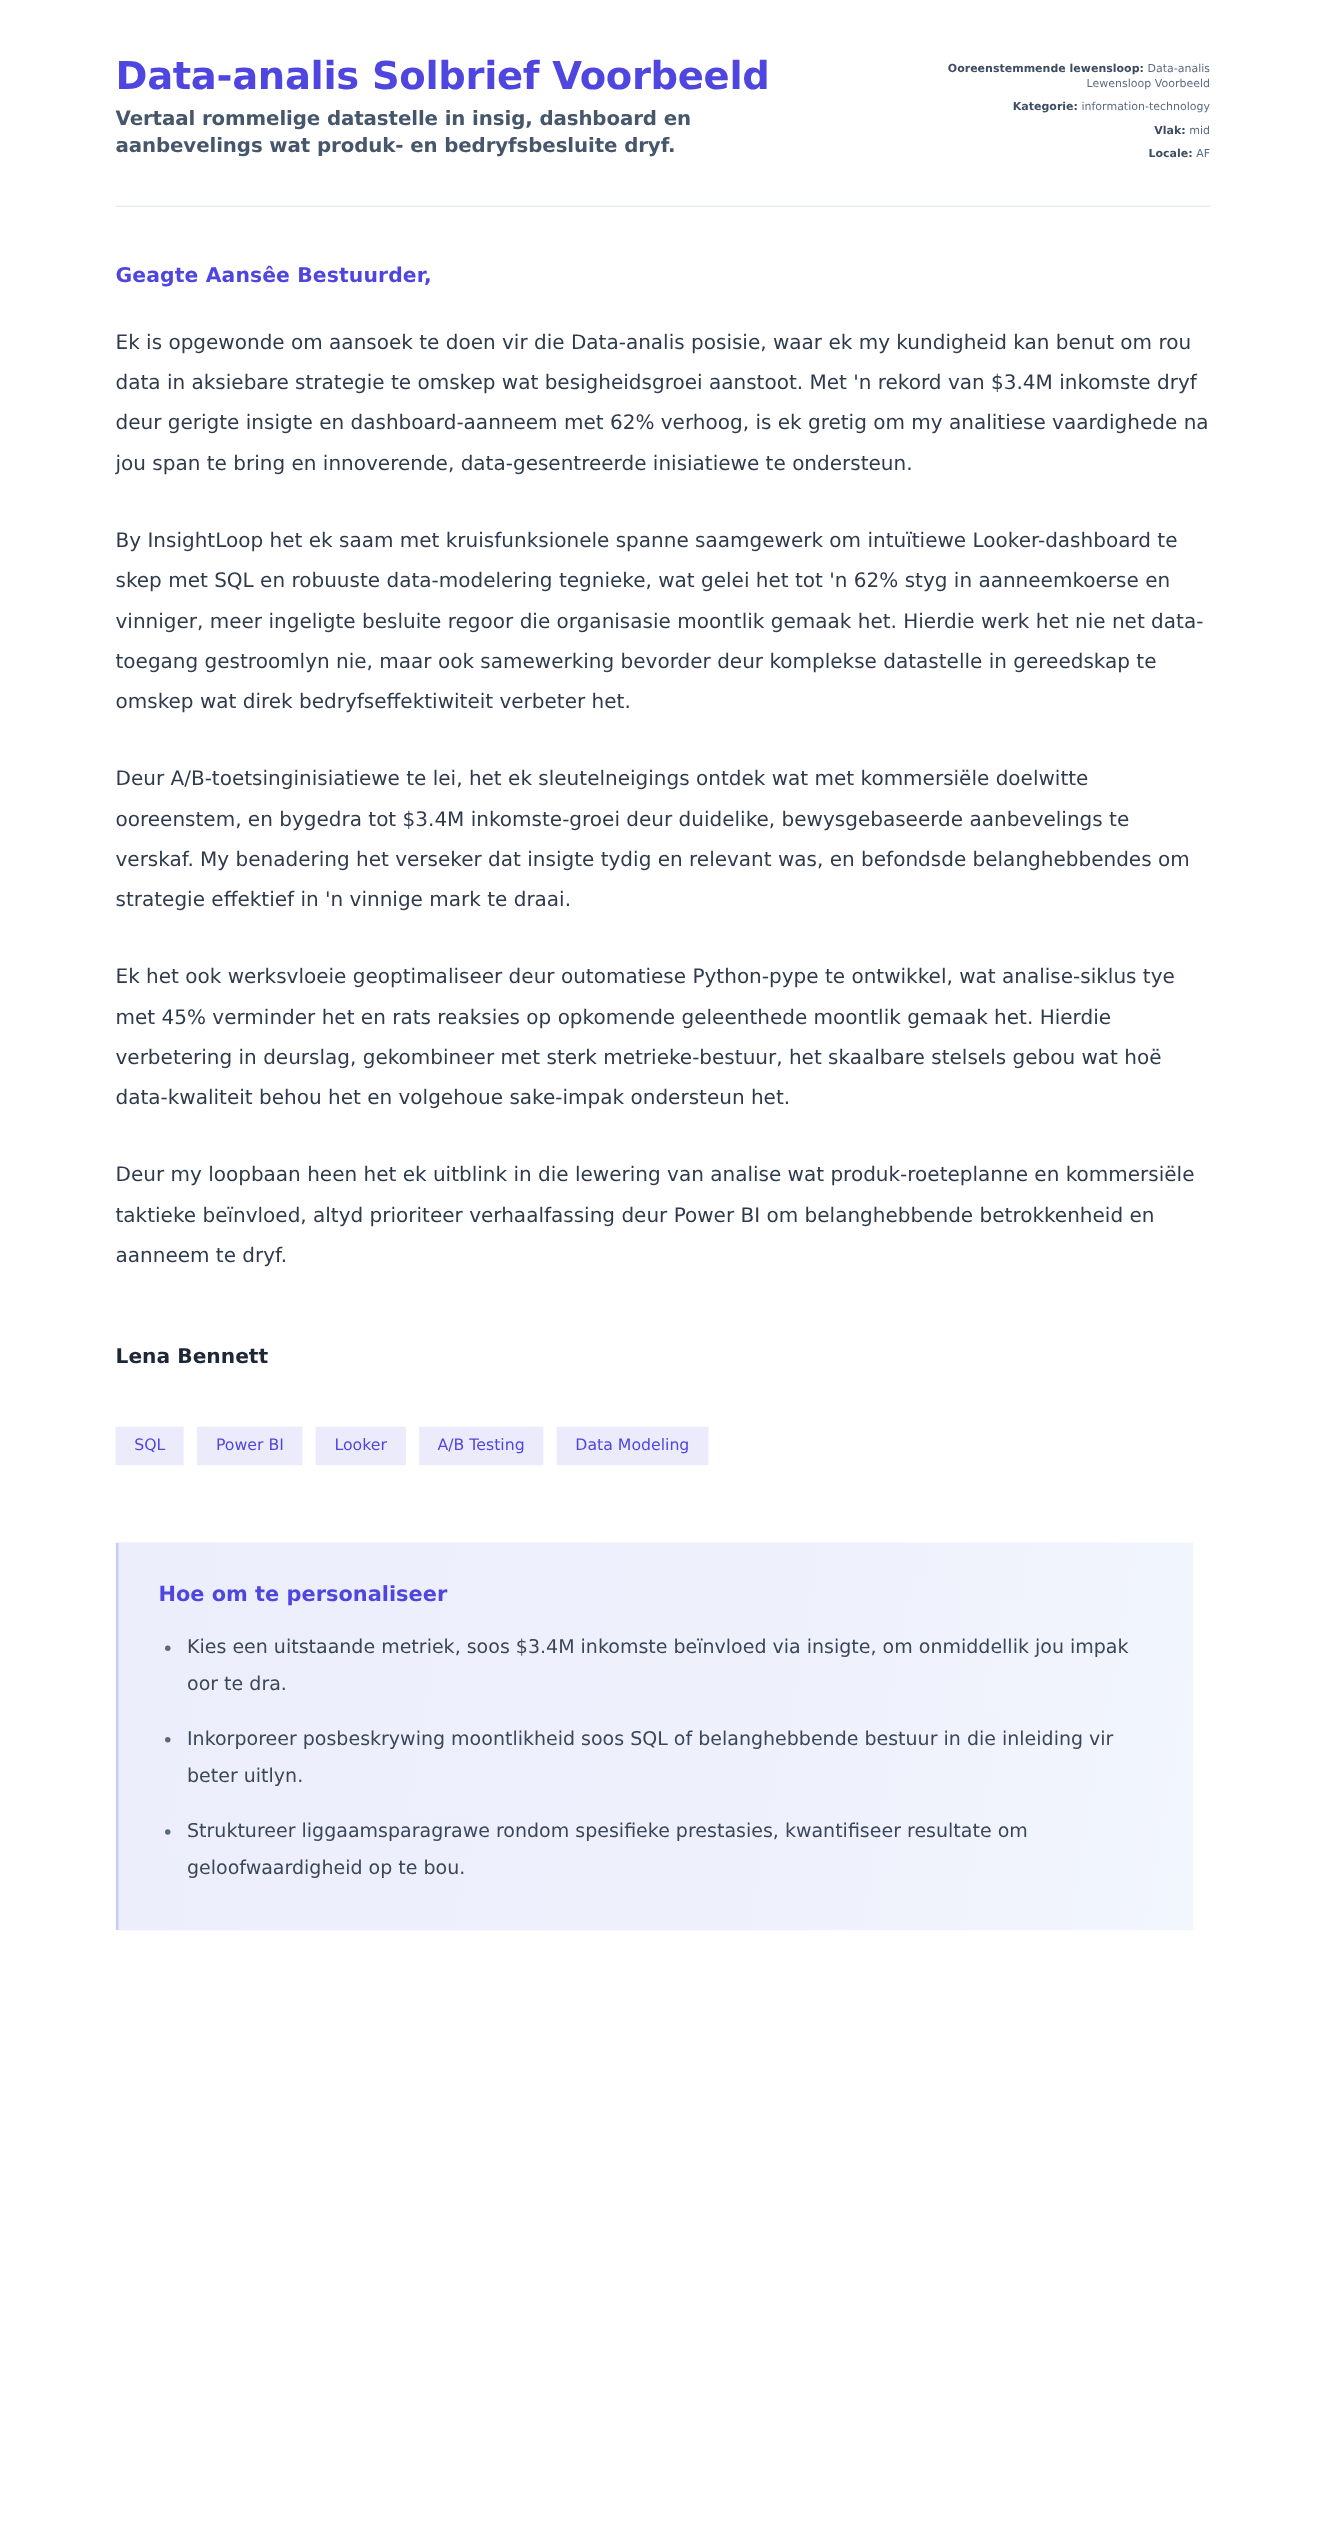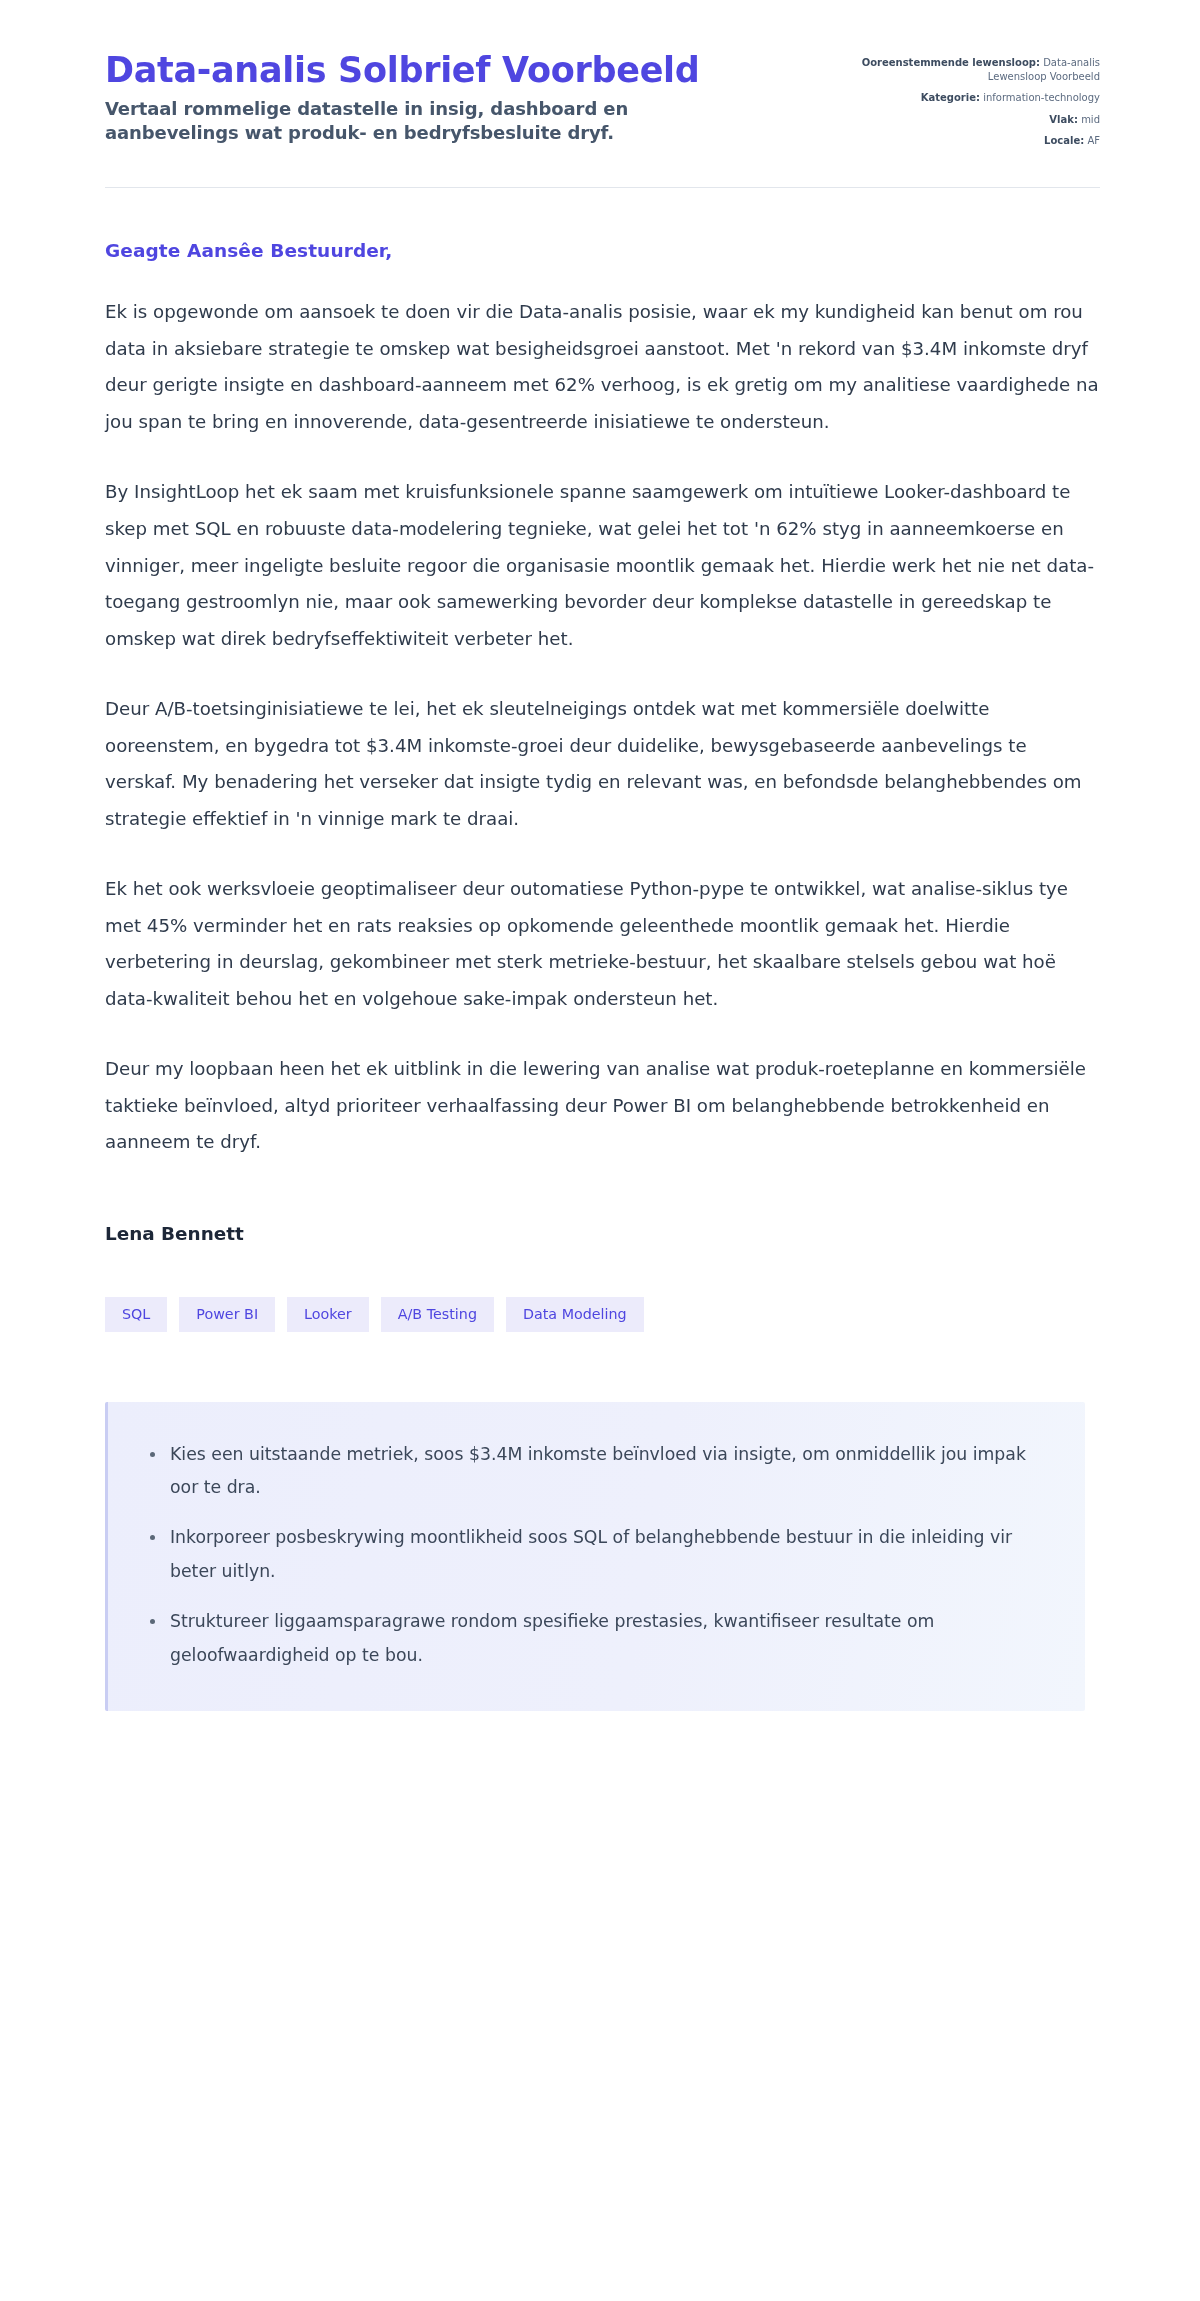--- a/index.html
+++ b/index.html
@@ -220,20 +220,21 @@
 
     <div class="tags">
       <span class="tag">SQL</span>
       <span class="tag">Power BI</span>
       <span class="tag">Looker</span>
       <span class="tag">A/B Testing</span>
       <span class="tag">Data Modeling</span>
     </div>
 
     <div class="callout">
+      <h2 class="callout-title">Hoe om te personaliseer</h2>
       <ul class="callout-list">
         <li>Kies een uitstaande metriek, soos $3.4M inkomste beïnvloed via insigte, om onmiddellik jou impak oor te dra.</li>
         <li>Inkorporeer posbeskrywing moontlikheid soos SQL of belanghebbende bestuur in die inleiding vir beter uitlyn.</li>
         <li>Struktureer liggaamsparagrawe rondom spesifieke prestasies, kwantifiseer resultate om geloofwaardigheid op te bou.</li>
       </ul>
     </div>
 
   </div>
 </div>
 

